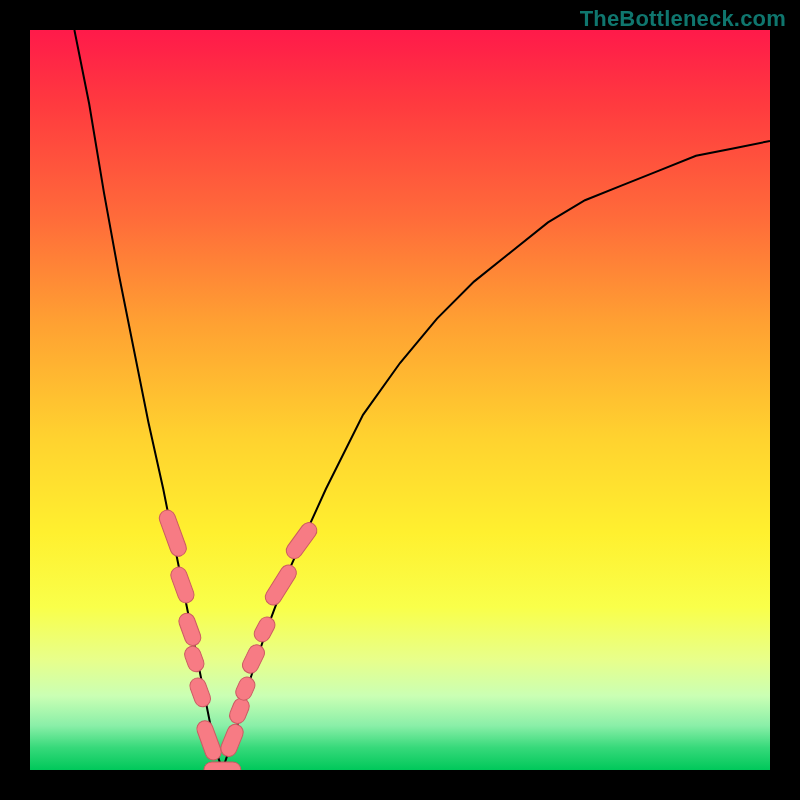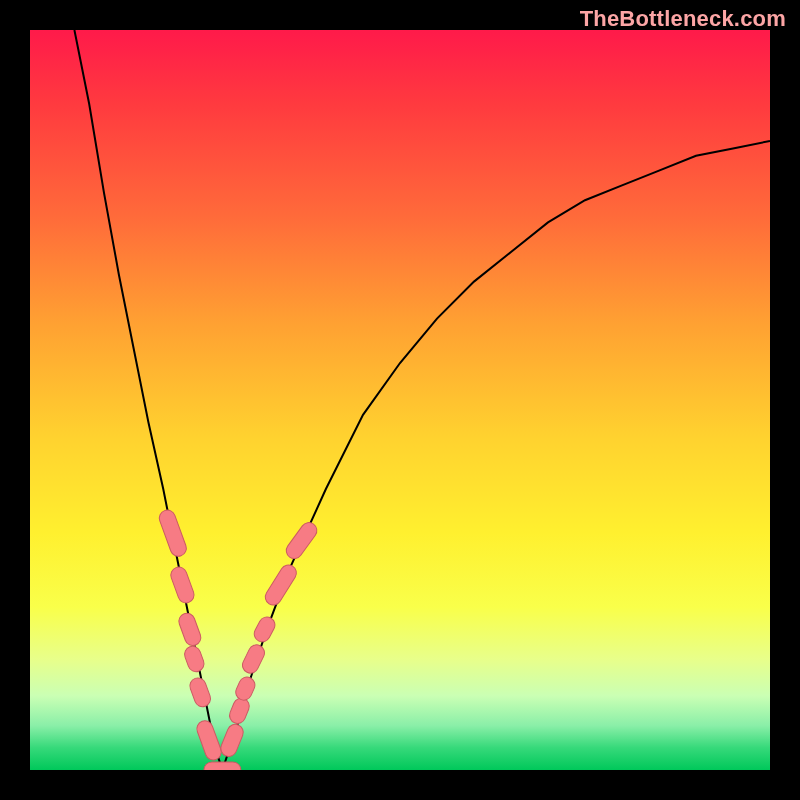--- a/index.html
+++ b/index.html
@@ -30,21 +30,21 @@
       #36d97a 97%,
       #00c85a 100%);
   }
   .watermark {
     position: absolute;
     top: 6px;
     right: 14px;
     font-family: Arial, Helvetica, sans-serif;
     font-size: 22px;
     font-weight: 600;
-    color: #fca5a5;
+    color: #0f766e;
     letter-spacing: 0.2px;
   }
   svg {
     position: absolute;
     left: 0;
     top: 0;
   }
 </style>
 </head>
 <body>

